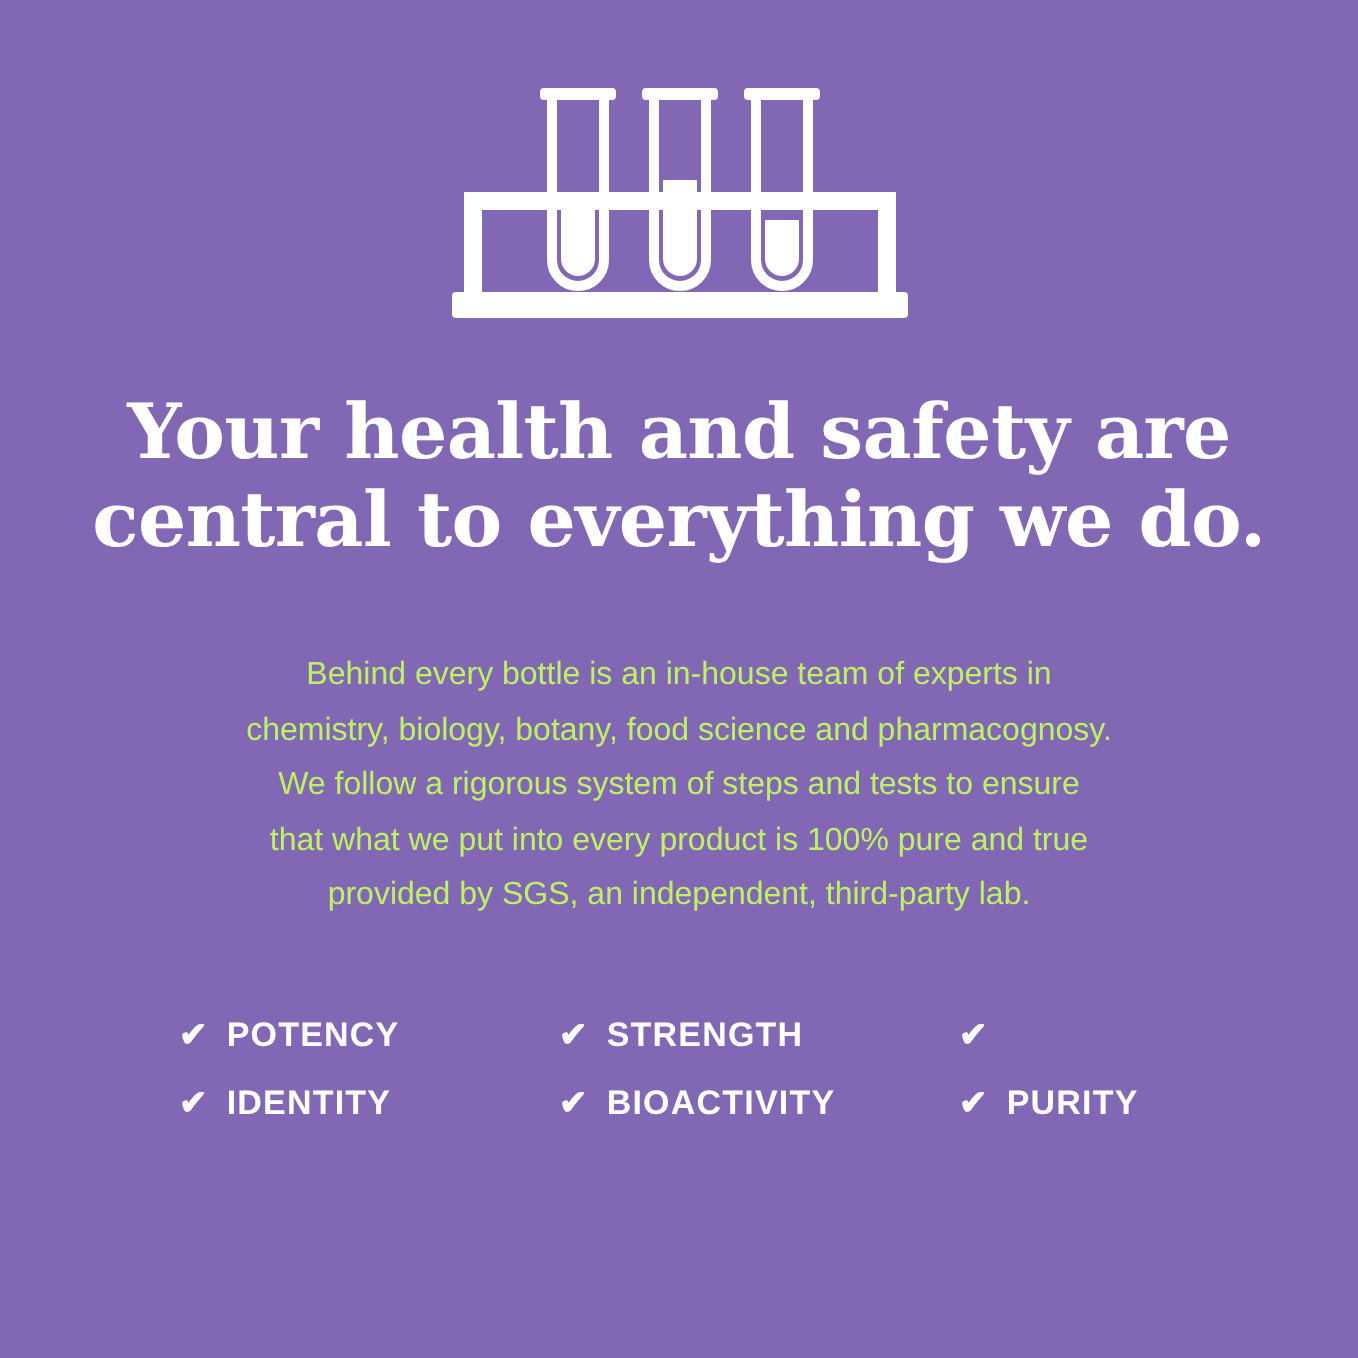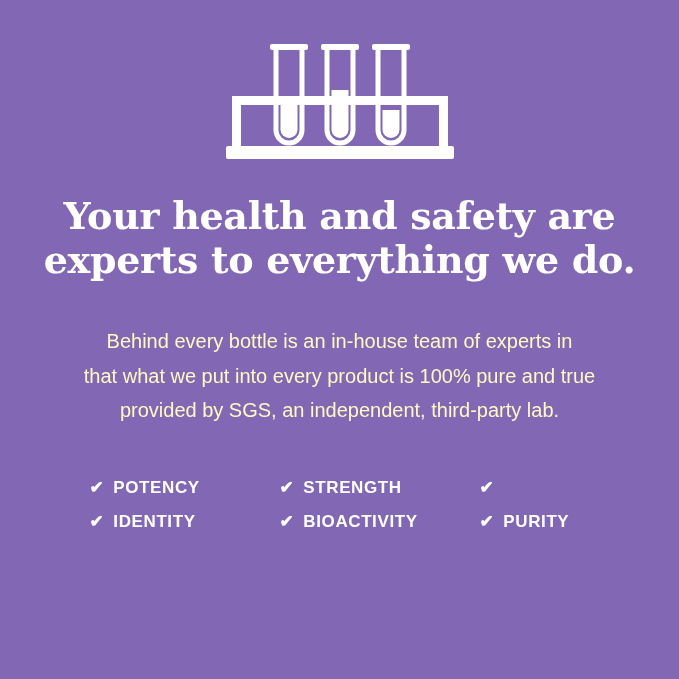--- a/index.html
+++ b/index.html
@@ -43,23 +43,23 @@
     color: #ffffff;
     letter-spacing: -0.3px;
   }
   .headline .line {
     display: block;
   }
   .body-copy {
     margin-top: 16px;
     width: 570px;
     text-align: center;
-    font-size: 20px;
+    font-size: 16px;
     line-height: 1.72;
-    color: #fef9c3;
+    color: #bef264;
     font-weight: 400;
   }
   .body-copy .line {
     display: block;
     white-space: nowrap;
   }
   .badges {
     margin-top: 30px;
     width: 600px;
     display: grid;
@@ -118,25 +118,27 @@
         <rect x="12" y="58" width="216" height="9"></rect>
         <rect x="12" y="58" width="9" height="56"></rect>
         <rect x="219" y="58" width="9" height="56"></rect>
         <rect x="6" y="108" width="228" height="13" rx="2"></rect>
       </g>
     </svg>
   </div>
 
   <h1 class="headline">
     <span class="line">Your health and safety are</span>
-    <span class="line">experts to everything we do.</span>
+    <span class="line">central to everything we do.</span>
   </h1>
 
   <p class="body-copy">
     <span class="line">Behind every bottle is an in-house team of experts in</span>
+    <span class="line">chemistry, biology, botany, food science and pharmacognosy.</span>
+    <span class="line">We follow a rigorous system of steps and tests to ensure</span>
     <span class="line">that what we put into every product is 100% pure and true</span>
     <span class="line">provided by SGS, an independent, third-party lab.</span>
   </p>
 
   <div class="badges">
     <div class="badge">
       <span class="check">✔</span>
       <span class="label">POTENCY</span>
     </div>
     <div class="badge">

